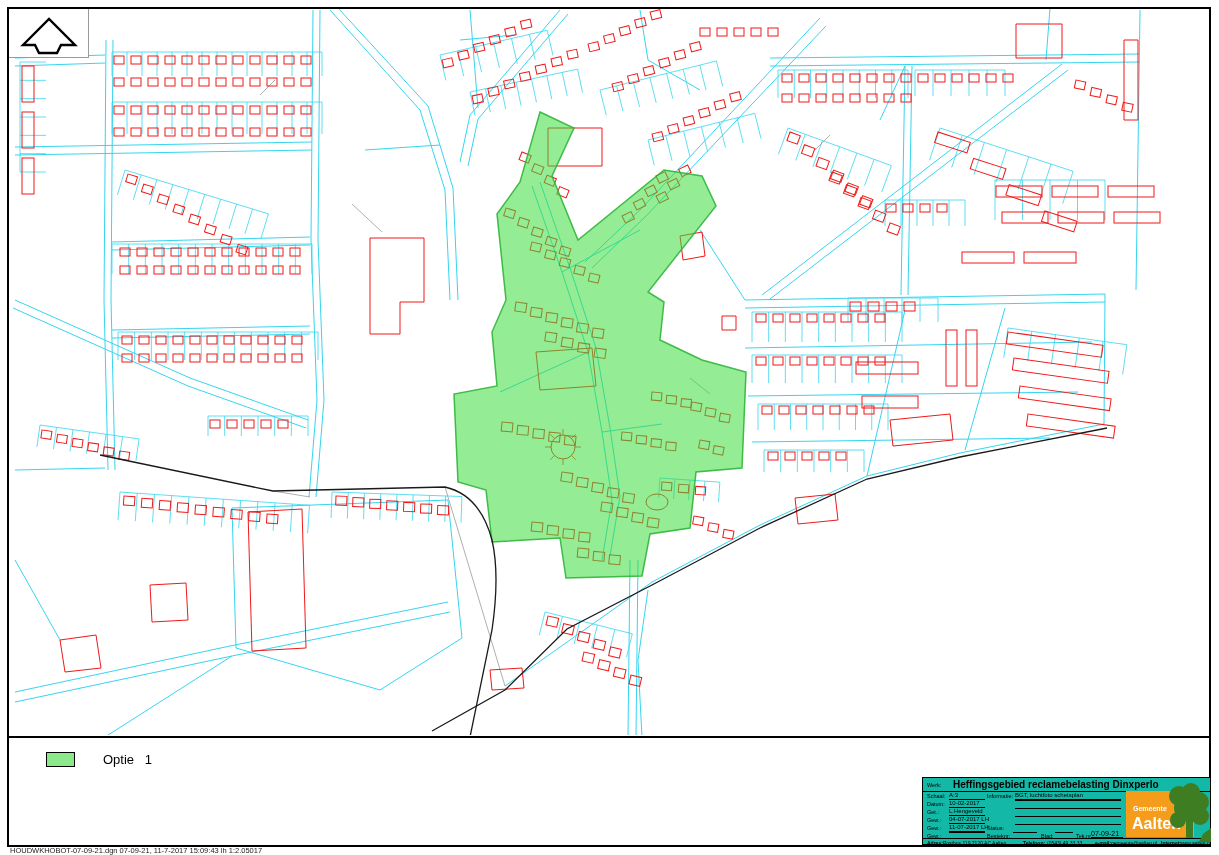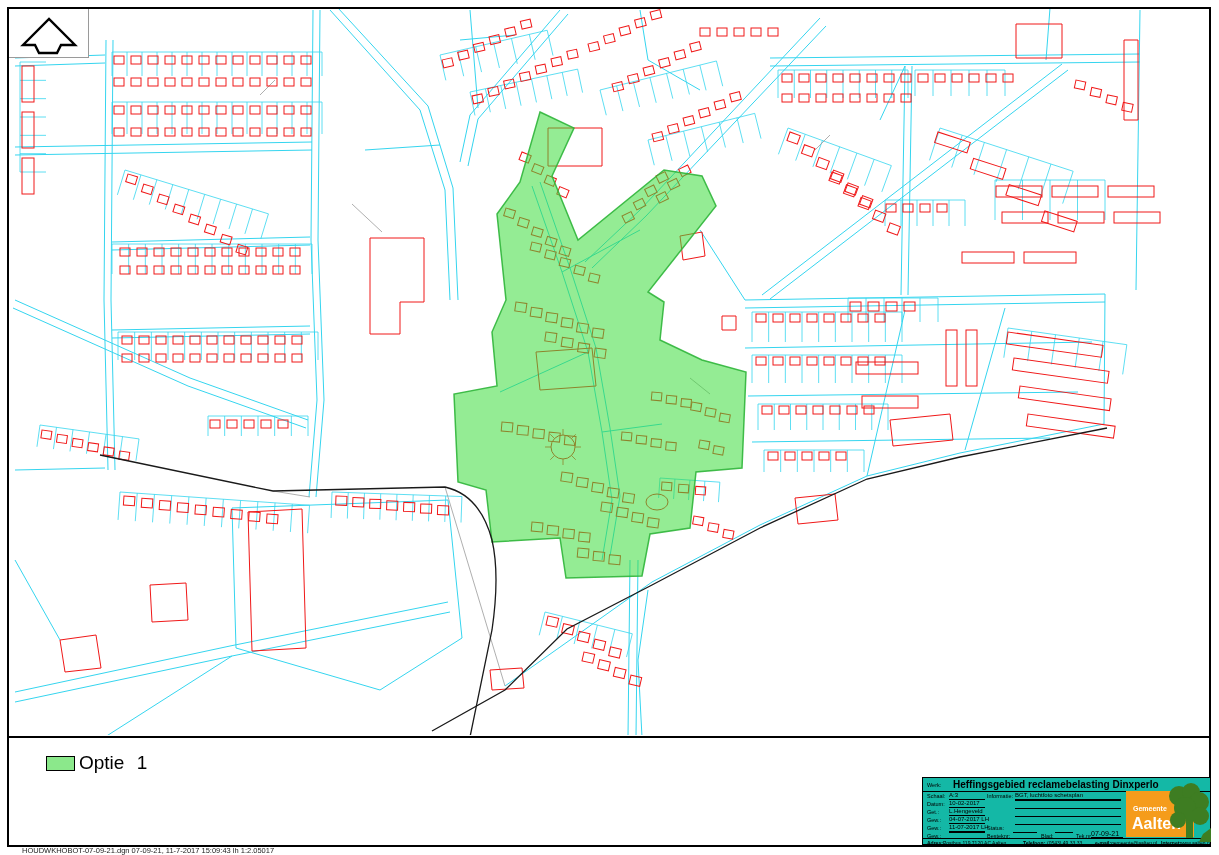--- a/index.html
+++ b/index.html
@@ -7,23 +7,23 @@
         font-family:"Liberation Sans",sans-serif;color:#000;}
   .page-border{position:absolute;left:7px;top:7px;width:1200px;height:836px;
                border:2px solid #000;}
   .divider{position:absolute;left:7px;top:736px;width:1202px;border-top:2px solid #000;}
   .north-box{position:absolute;left:9px;top:9px;width:79px;height:48px;background:#fff;
              border-right:1px solid #9a9a9a;border-bottom:1px solid #9a9a9a;z-index:5;}
   #map-svg{position:absolute;left:0;top:0;}
   
   .legend{position:absolute;left:46px;top:752px;display:flex;align-items:center;z-index:6;}
   .legend-swatch{width:27px;height:13px;border:1.2px solid #000;margin-right:4px;}
-  .legend-label{font-size:19px;word-spacing:7px;}
+  .legend-label{font-size:13px;word-spacing:7px;margin-left:24px;}
   
-  .stamp{position:absolute;left:22px;top:846px;font-size:7.5px;color:#222;white-space:nowrap;}
+  .stamp{position:absolute;left:10px;top:846px;font-size:7.5px;color:#222;white-space:nowrap;}
   
   .tblock{position:absolute;left:922px;top:777px;width:289px;height:68px;background:#14b8a6;
           border:1.6px solid #000;box-sizing:border-box;z-index:7;}
   .tb-titlerow{position:absolute;left:0;top:0;width:100%;height:13px;border-bottom:1px solid #000;}
   .tb-werk{position:absolute;left:4px;top:4px;font-size:5.5px;}
   .tb-title{position:absolute;left:30px;top:1px;font-size:10px;font-weight:bold;white-space:nowrap;}
   .tb-label{position:absolute;font-size:5.5px;white-space:nowrap;}
   .tb-val{position:absolute;font-size:6px;border-bottom:1px solid #000;white-space:nowrap;
           line-height:7px;}
   .tb-foot{position:absolute;left:0;top:60px;width:100%;height:8px;border-top:1px solid #000;

